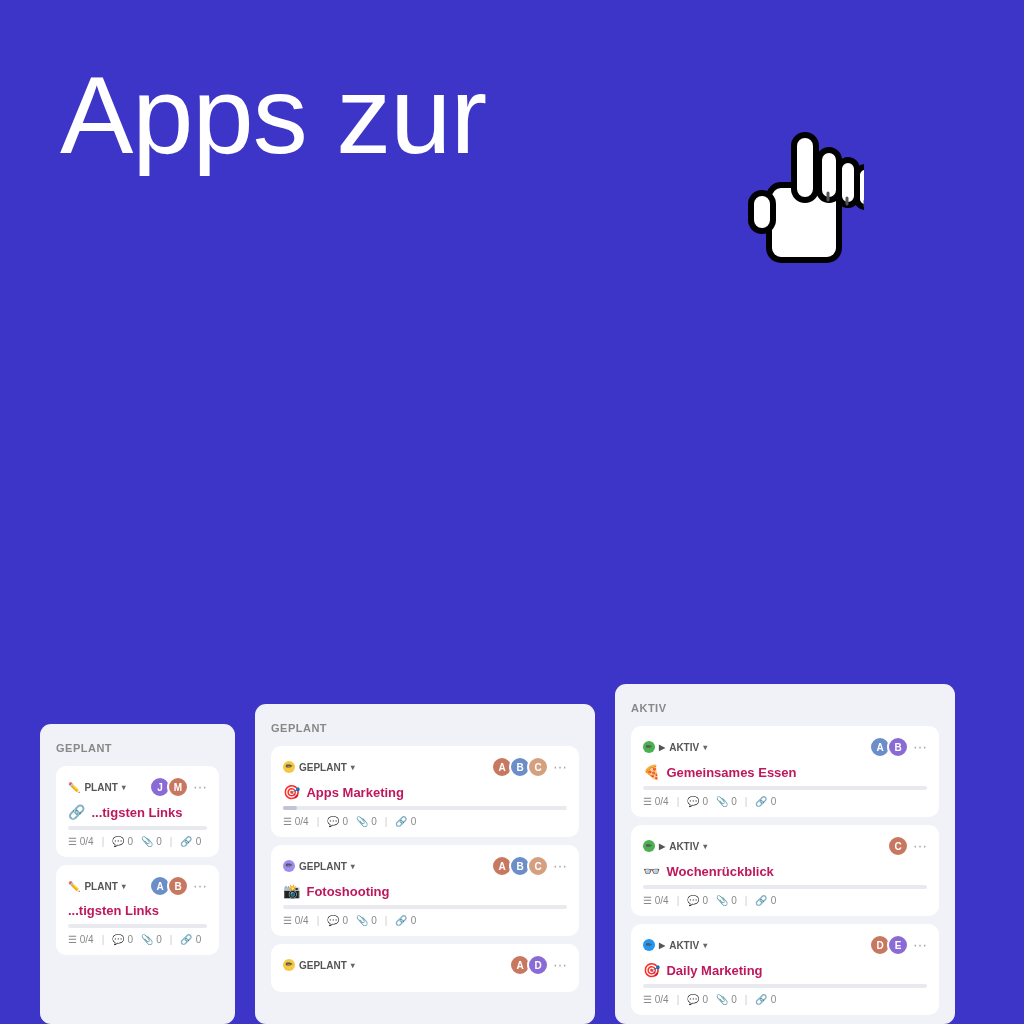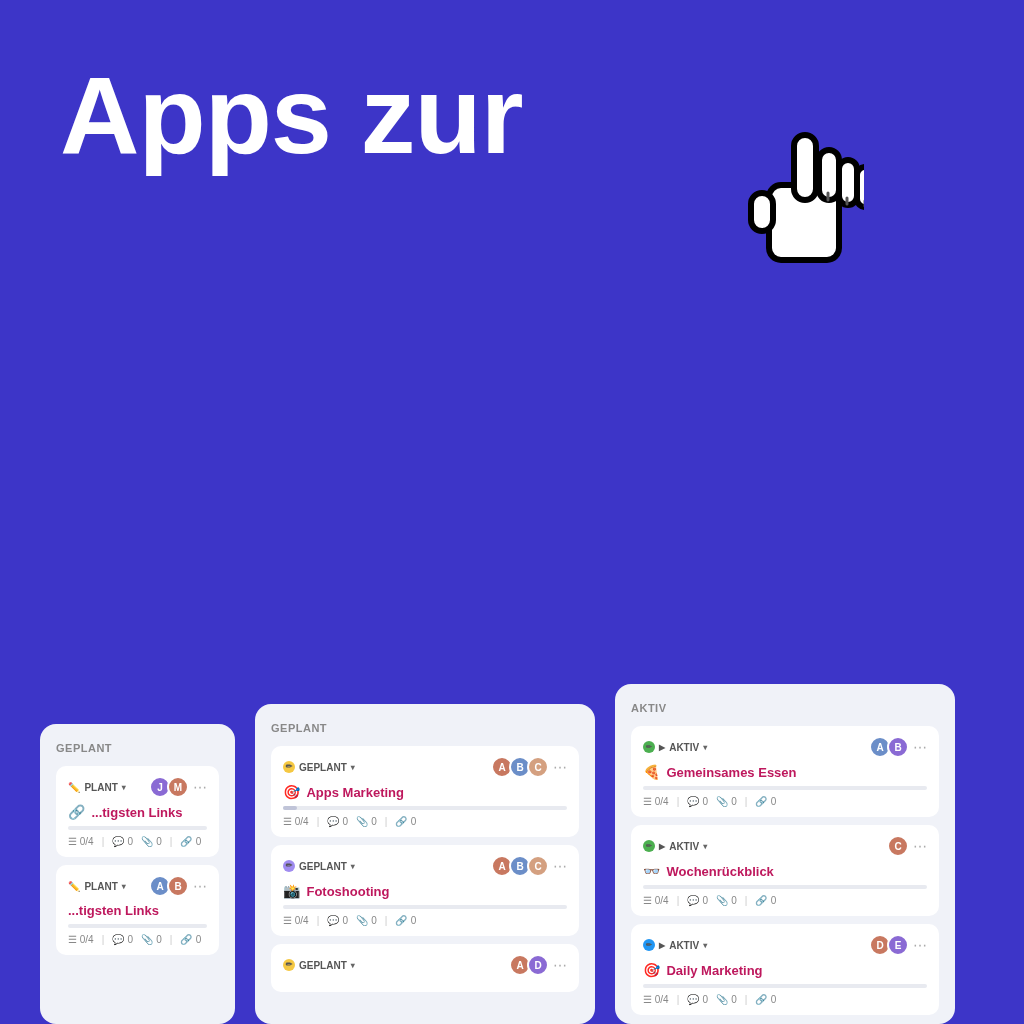--- a/index.html
+++ b/index.html
@@ -22,21 +22,21 @@
     .hero-text {
       position: absolute;
       top: 60px;
       left: 60px;
       color: white;
       z-index: 10;
     }
 
     .hero-title-light {
       font-size: 110px;
-      font-weight: 700;
+      font-weight: 400;
       line-height: 1.0;
       letter-spacing: -1px;
     }
 
     .hero-title-bold {
       font-size: 110px;
       font-weight: 800;
       line-height: 1.0;
       letter-spacing: -1px;
     }
@@ -60,21 +60,21 @@
       height: 340px;
       display: flex;
       align-items: flex-start;
       justify-content: flex-start;
       gap: 20px;
       padding: 0 40px;
     }
 
     .card {
       background: #f0f2f8;
-      border-radius: 16px;
+      border-radius: 11px;
       padding: 18px 16px;
       flex-shrink: 0;
     }
 
     
     .card-left {
       width: 195px;
       height: 300px;
       margin-top: 40px;
       overflow: hidden;

